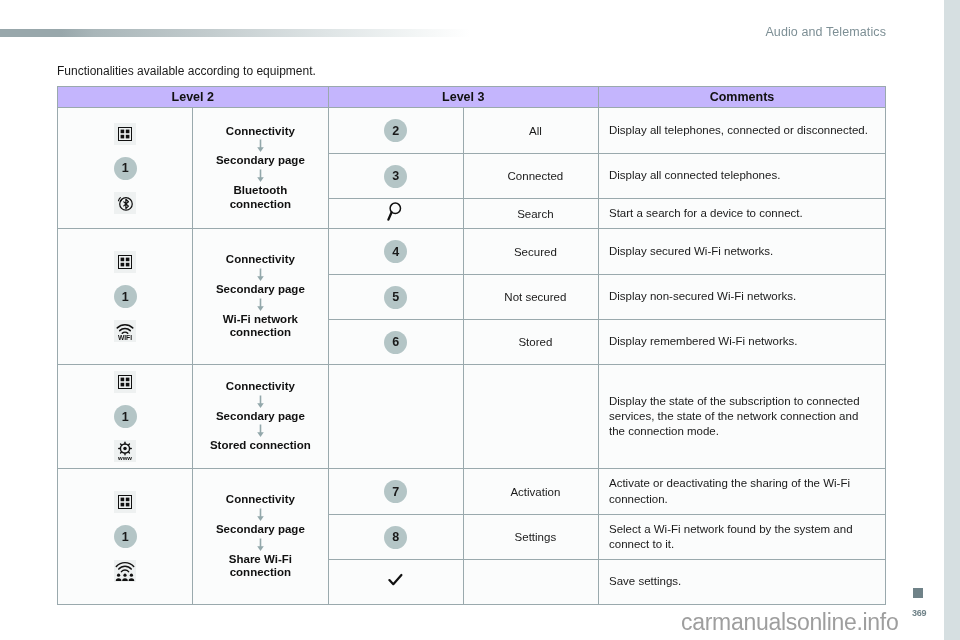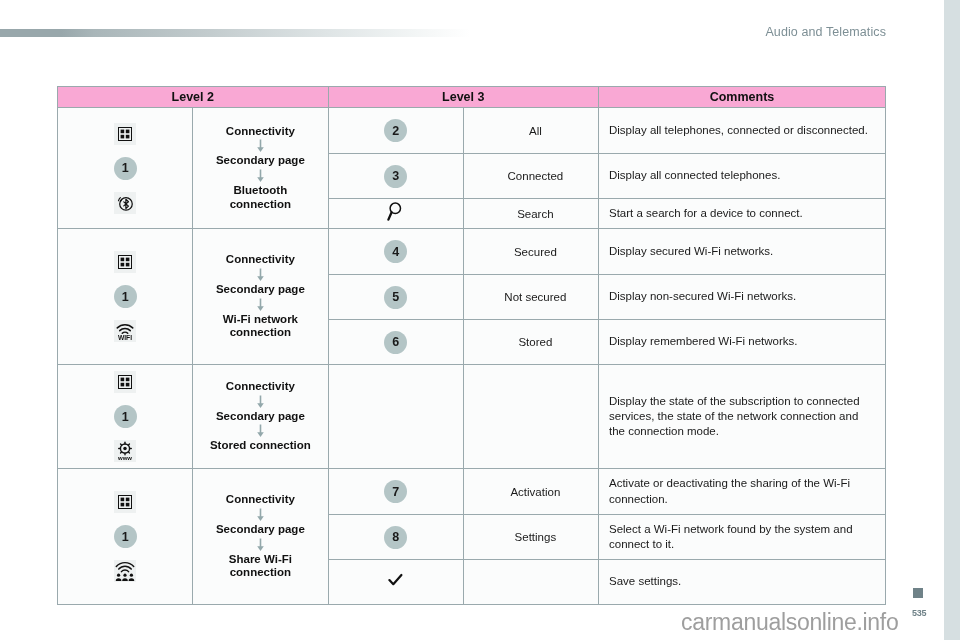--- a/index.html
+++ b/index.html
@@ -63,21 +63,21 @@
     table-layout: fixed;
     background: #fbfcfc;
   }
   #grid td, #grid th {
     border: 1px solid #9aa9ad;
     padding: 0;
     vertical-align: middle;
     background: #fbfcfc;
   }
   #grid thead th {
-    background: #f9a8d4;
+    background: #c4b5fd;
     height: 20px;
     font-size: 12.5px;
     font-weight: bold;
     color: #111;
     text-align: center;
   }
 
   
   .c-icon   { width: 37px; }
   .c-path   { width: 130px; }
@@ -184,20 +184,21 @@
   }
 </style>
 </head>
 <body>
 
 <div id="page">
 
   <div id="header-rule"></div>
   <div id="section-title">Audio and Telematics</div>
 
+  <div id="intro">Functionalities available according to equipment.</div>
 
   <table id="grid">
     <thead>
       <tr>
         <th colspan="2" class="c-hdr">Level 2</th>
         <th colspan="2">Level 3</th>
         <th class="c-com">Comments</th>
       </tr>
     </thead>
     <tbody>
@@ -425,17 +426,17 @@
           <td class="c-num numcell"><span class="glyph-search"><svg width="15" height="14" viewBox="0 0 15 14" aria-hidden="true">
                 <path d="M1.4 7.1 L5.3 11.2 L13.4 2.0" fill="none" stroke="#111" stroke-width="2.2" stroke-linecap="round" stroke-linejoin="round"></path>
               </svg></span></td>
           <td class="c-l3 l3cell"></td>
           <td class="c-com comcell">Save settings.</td>
         </tr>
       </tbody>
   </table>
 
   <div id="page-mark"></div>
-  <div id="page-number">535</div>
+  <div id="page-number">369</div>
 </div>
 
 <div id="right-strip"></div>
 <div id="watermark">carmanualsonline.info</div>
 
 </body></html>

